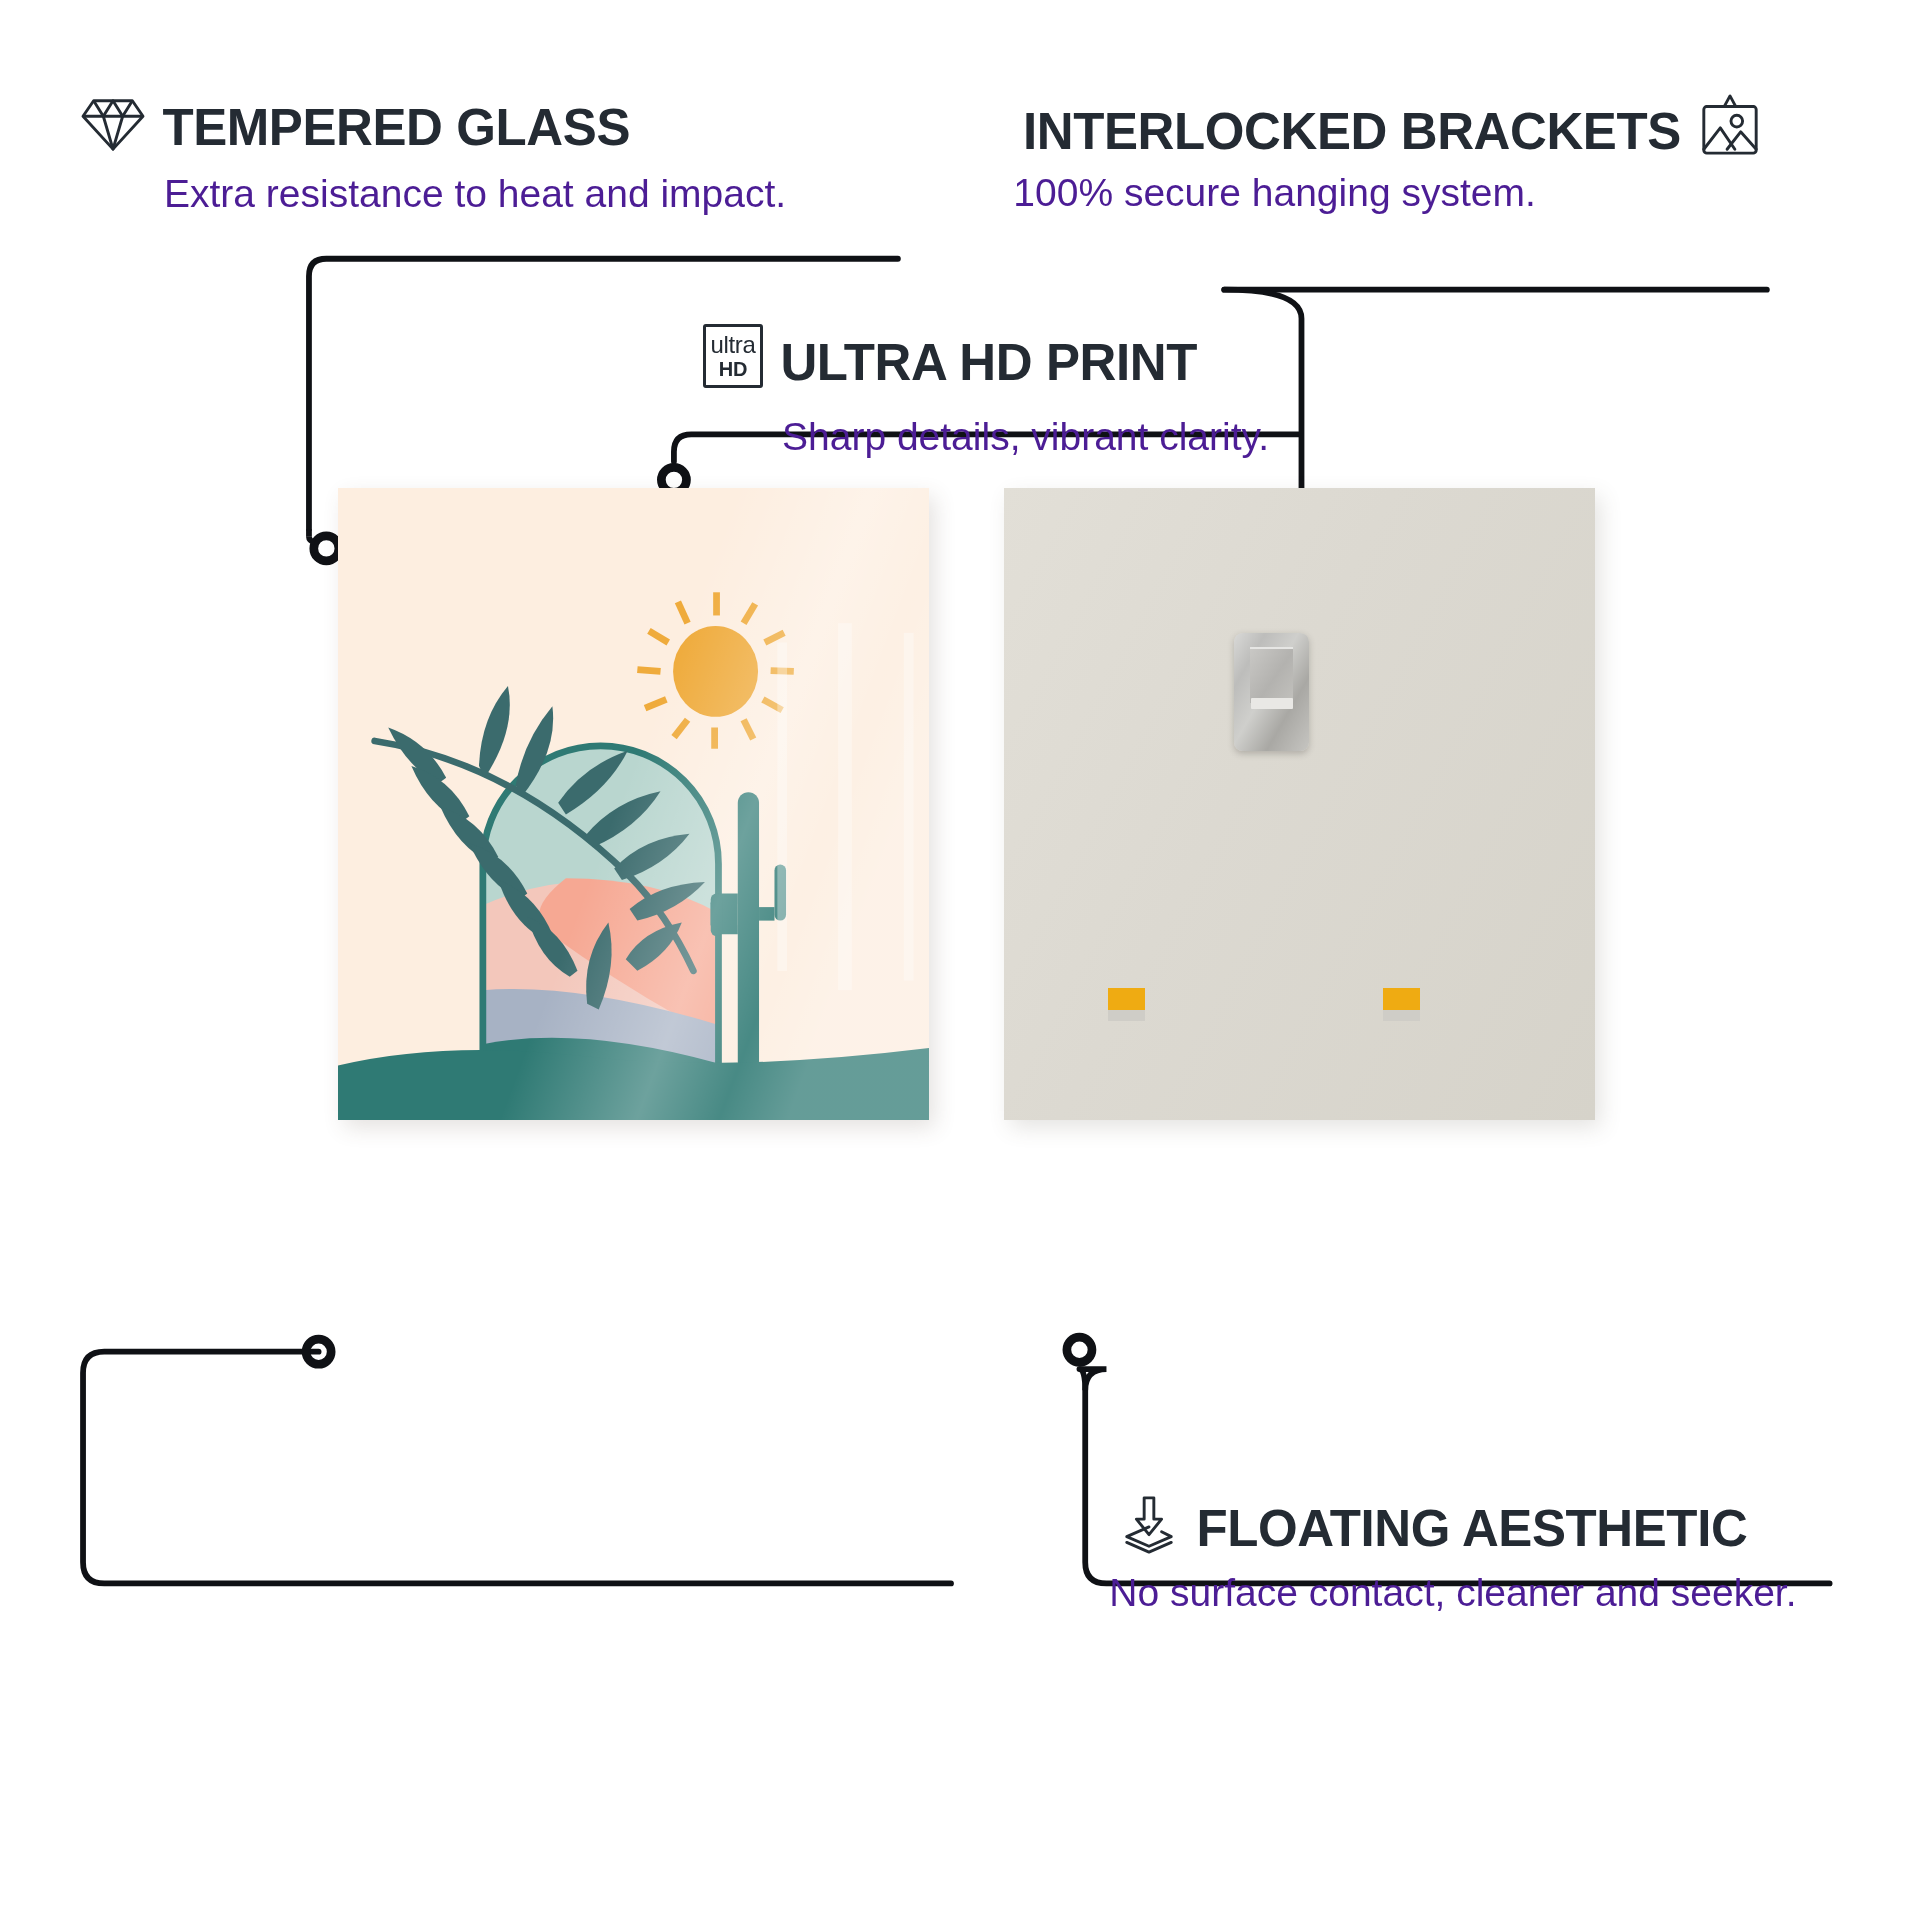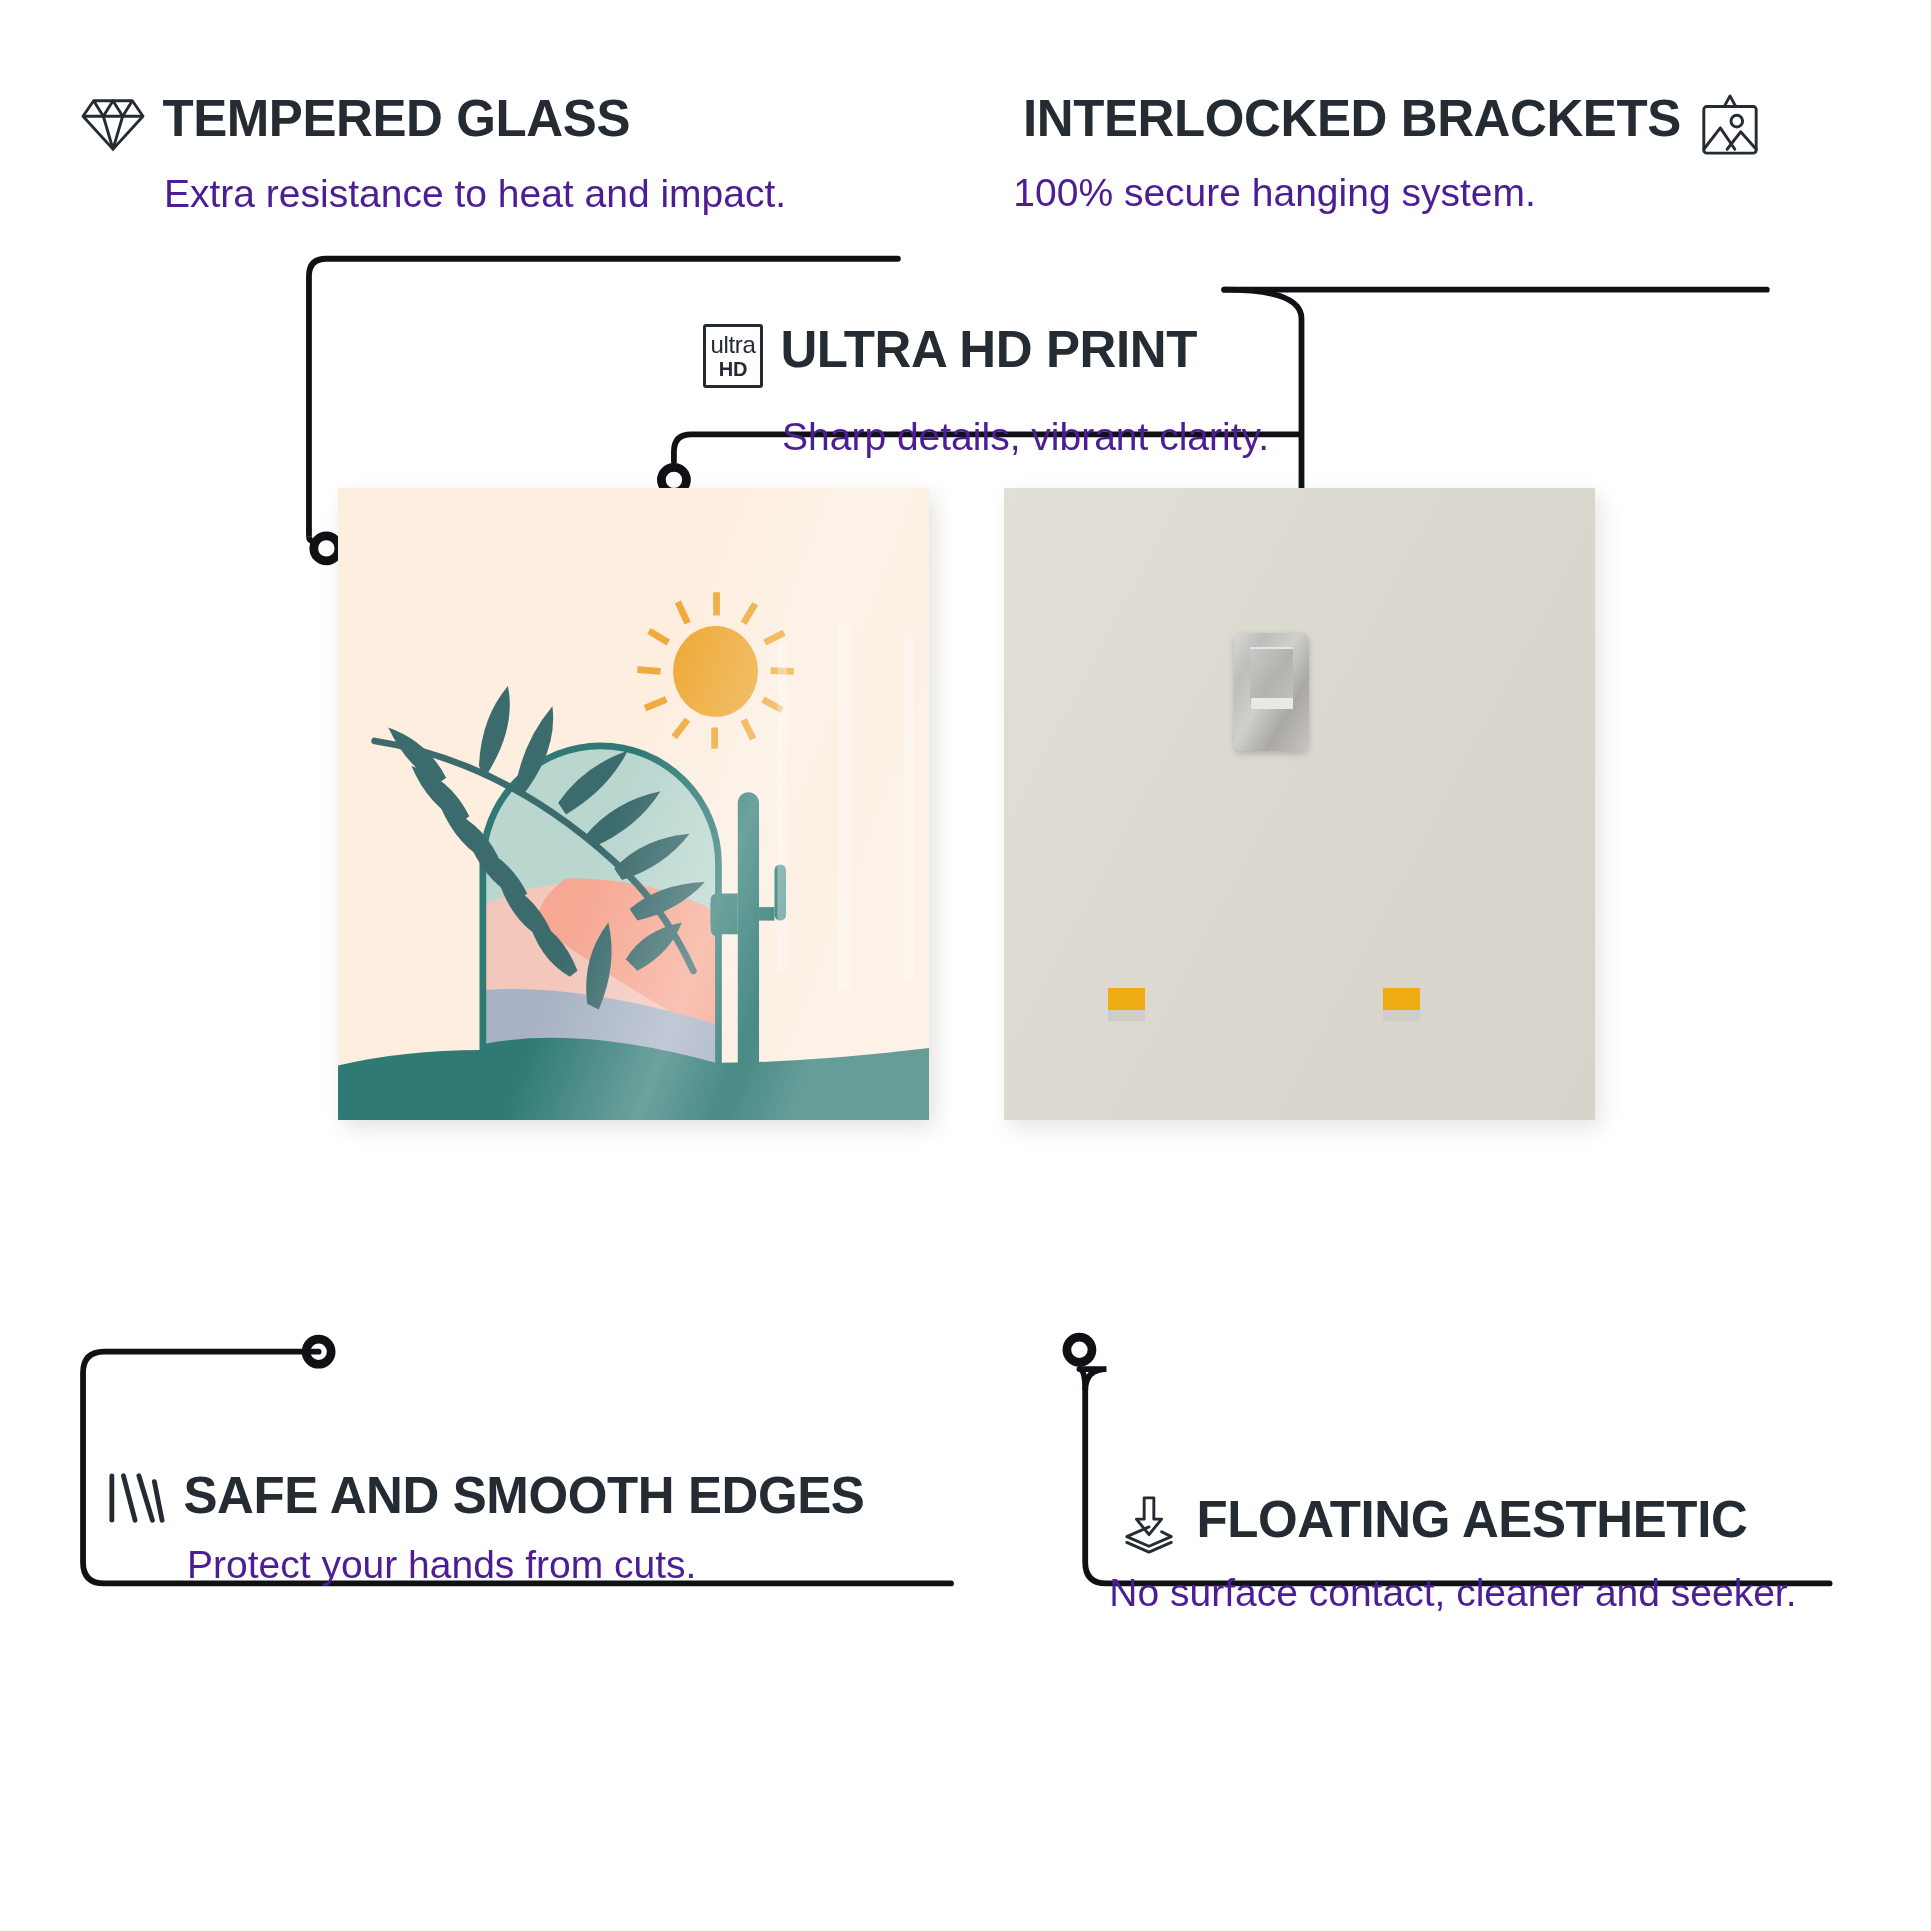--- a/index.html
+++ b/index.html
@@ -12,21 +12,21 @@
     color:#242b33;
   }
   #stage { position:absolute; inset:0; width:1931px; height:1931px; }
 
   
   .connectors { position:absolute; left:0; top:0; width:1931px; height:1931px; pointer-events:none; }
 
   
   .feature { position:absolute; }
   .feat-head {
-    display:flex; align-items:flex-start; gap:17.4px;
+    display:flex; align-items:flex-end; gap:17.4px;
     white-space:nowrap;
   }
   .feat-title {
     font-size:51px;
     font-weight:700;
     letter-spacing:-0.4px;
     color:#242b33;
     line-height:1;
   }
   .feat-sub {
@@ -290,34 +290,20 @@
     <div class="feat-head">
       <div class="ultrahd-badge">
         <span class="u1">ultra</span>
         <span class="u2">HD</span>
       </div>
       <div class="feat-title">ULTRA HD PRINT</div>
     </div>
     <div class="feat-sub">Sharp details, vibrant clarity.</div>
   </div>
 
-  <div class="feature" id="f-edges">
-    <div class="feat-head">
-      <svg class="ico" width="60" height="56" viewBox="0 0 62 58">
-        <g stroke="#242b33" stroke-width="5" stroke-linecap="round" fill="none">
-          <path d="M 6 6 L 6 52"></path>
-          <path d="M 18 6 L 30 52"></path>
-          <path d="M 34 6 L 48 52"></path>
-          <path d="M 50 12 L 58 52"></path>
-        </g>
-      </svg>
-      <div class="feat-title">SAFE AND SMOOTH EDGES</div>
-    </div>
-    <div class="feat-sub">Protect your hands from cuts.</div>
-  </div>
 
   <div class="feature" id="f-floating">
     <div class="feat-head">
       <svg class="ico" width="60" height="60" viewBox="0 0 62 62">
         <g fill="none" stroke="#242b33" stroke-width="3" stroke-linejoin="round" stroke-linecap="round">
           <path d="M 26 4 L 36 4 L 36 26 L 44 26 L 31 42 L 18 26 L 26 26 Z"></path>
           <path d="M 31 34 L 8 44 L 31 54 L 54 44 L 44 39"></path>
           <path d="M 8 50 L 31 60 L 54 50"></path>
         </g>
       </svg>

